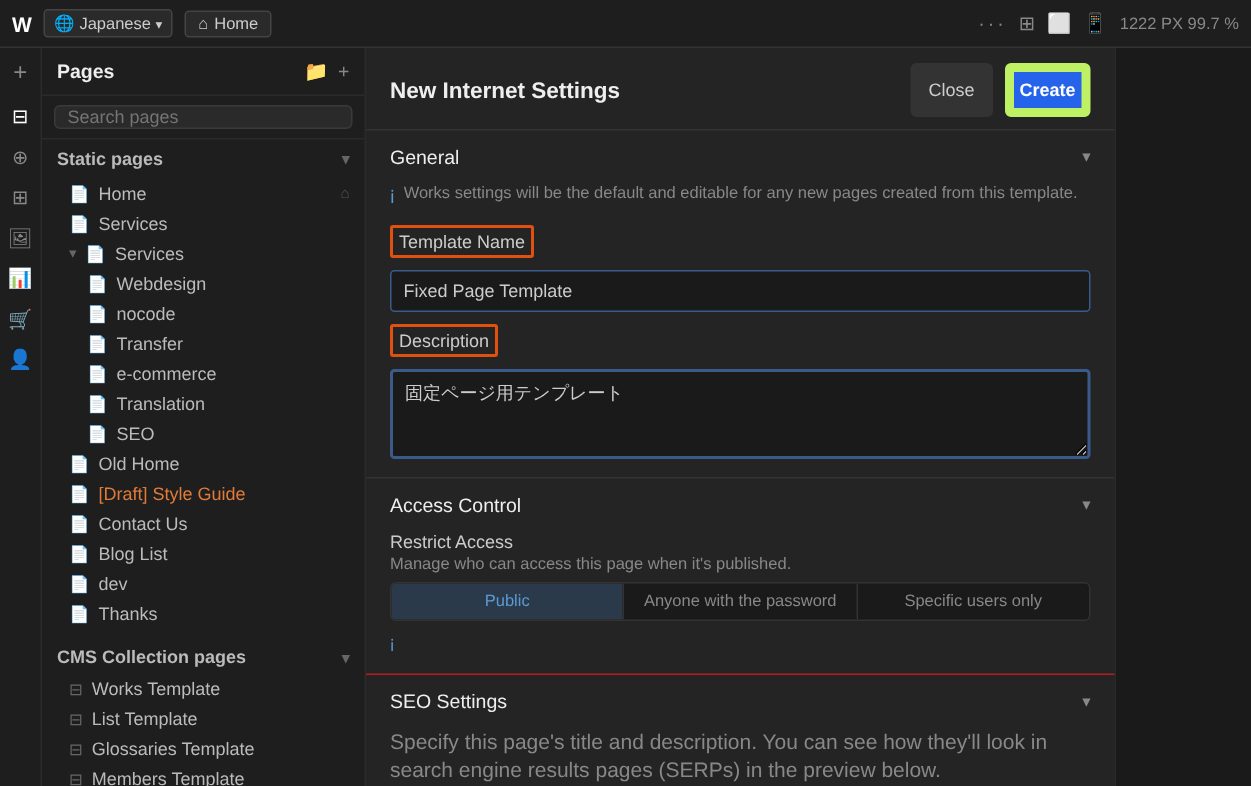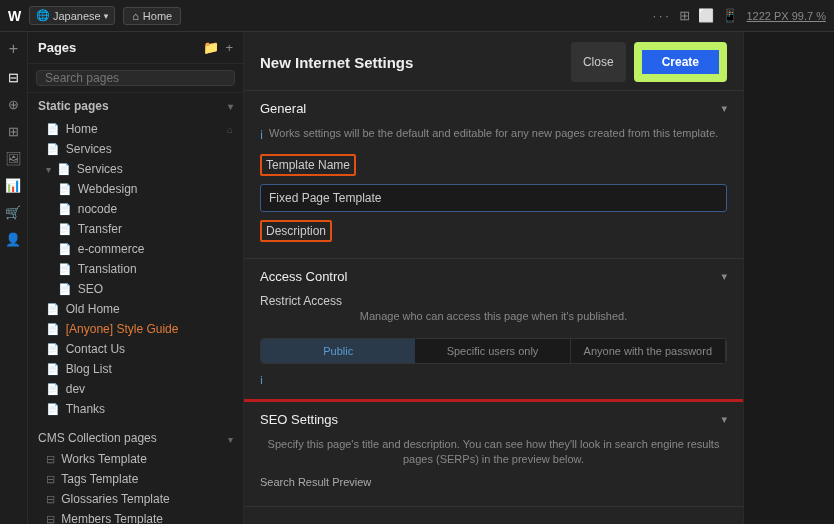--- a/index.html
+++ b/index.html
@@ -22,21 +22,21 @@
   </div>
   <div style="display:flex;align-items:center;gap:4px;background:#2a2a2a;border:1px solid #444;border-radius:3px;padding:2px 8px;color:#ccc;font-size:11px;cursor:pointer;">
     <span>⌂</span>
     <span>Home</span>
   </div>
   <div style="flex:1;"></div>
   <span style="color:#888;letter-spacing:2px;font-size:13px;cursor:pointer;">···</span>
   <span style="color:#888;font-size:13px;cursor:pointer;">⊞</span>
   <span style="color:#888;font-size:13px;cursor:pointer;">⬜</span>
   <span style="color:#888;font-size:13px;cursor:pointer;">📱</span>
-  <span style="color:#888;font-size:11px;text-decoration:underline;">1222 PX  99.7 %</span>
+  <span style="color:#888;font-size:11px;">1222 PX  99.7 %</span>
 </div>
 
 <div style="display:flex;height:524px;margin-top:32px;overflow:hidden;">
 
   <div style="width:28px;background:#1e1e1e;border-right:1px solid #2a2a2a;display:flex;flex-direction:column;align-items:center;padding:8px 0;gap:12px;flex-shrink:0;">
     <span style="color:#888;font-size:16px;cursor:pointer;">+</span>
     <span style="color:#fff;font-size:13px;cursor:pointer;">⊟</span>
     <span style="color:#888;font-size:13px;cursor:pointer;">⊕</span>
     <span style="color:#888;font-size:13px;cursor:pointer;">⊞</span>
     <span style="color:#888;font-size:13px;cursor:pointer;">🖼</span>
@@ -104,119 +104,120 @@
       <div style="display:flex;align-items:center;padding:3px 10px 3px 30px;color:#bbb;cursor:pointer;font-size:12px;gap:6px;">
         <span style="color:#666;font-size:11px;">📄</span>
         <span>SEO</span>
       </div>
       <div style="display:flex;align-items:center;padding:3px 10px 3px 18px;color:#bbb;cursor:pointer;font-size:12px;gap:6px;">
         <span style="color:#666;font-size:11px;">📄</span>
         <span>Old Home</span>
       </div>
       <div style="display:flex;align-items:center;padding:3px 10px 3px 18px;color:#e07b39;cursor:pointer;font-size:12px;gap:6px;">
         <span style="color:#e07b39;font-size:11px;">📄</span>
-        <span>[Anyone] Style Guide</span>
+        <span>[Draft] Style Guide</span>
       </div>
       <div style="display:flex;align-items:center;padding:3px 10px 3px 18px;color:#bbb;cursor:pointer;font-size:12px;gap:6px;">
         <span style="color:#666;font-size:11px;">📄</span>
         <span>Contact Us</span>
       </div>
       <div style="display:flex;align-items:center;padding:3px 10px 3px 18px;color:#bbb;cursor:pointer;font-size:12px;gap:6px;">
         <span style="color:#666;font-size:11px;">📄</span>
         <span>Blog List</span>
       </div>
       <div style="display:flex;align-items:center;padding:3px 10px 3px 18px;color:#bbb;cursor:pointer;font-size:12px;gap:6px;">
         <span style="color:#666;font-size:11px;">📄</span>
         <span>dev</span>
       </div>
       <div style="display:flex;align-items:center;padding:3px 10px 3px 18px;color:#bbb;cursor:pointer;font-size:12px;gap:6px;">
         <span style="color:#666;font-size:11px;">📄</span>
         <span>Thanks</span>
       </div>
 
-      <div style="display:flex;align-items:flex-end;justify-content:space-between;padding:8px 10px 4px;color:#bbb;font-size:12px;font-weight:400;margin-top:4px;cursor:pointer;">
+      <div style="display:flex;align-items:flex-end;justify-content:space-between;padding:8px 10px 4px;color:#bbb;font-size:12px;font-weight:700;margin-top:4px;cursor:pointer;">
         <span>CMS Collection pages</span>
         <span style="font-size:10px;color:#666;">▾</span>
       </div>
       <div style="display:flex;align-items:center;padding:3px 10px 3px 18px;color:#bbb;cursor:pointer;font-size:12px;gap:6px;">
         <span style="color:#666;font-size:11px;">⊟</span>
         <span>Works Template</span>
       </div>
       <div style="display:flex;align-items:center;padding:3px 10px 3px 18px;color:#bbb;cursor:pointer;font-size:12px;gap:6px;">
         <span style="color:#666;font-size:11px;">⊟</span>
-        <span>Tags Template</span>
+        <span>List Template</span>
       </div>
       <div style="display:flex;align-items:center;padding:3px 10px 3px 18px;color:#bbb;cursor:pointer;font-size:12px;gap:6px;">
         <span style="color:#666;font-size:11px;">⊟</span>
         <span>Glossaries Template</span>
       </div>
       <div style="display:flex;align-items:center;padding:3px 10px 3px 18px;color:#bbb;cursor:pointer;font-size:12px;gap:6px;">
         <span style="color:#666;font-size:11px;">⊟</span>
         <span>Members Template</span>
       </div>
 
     </div>
   </div>
 
   <div style="width:500px;background:#242424;overflow-y:auto;border-right:1px solid #2a2a2a;flex-shrink:0;">
 
     <div style="display:flex;align-items:center;justify-content:space-between;padding:10px 16px 8px;border-bottom:1px solid #333;">
       <span style="font-size:15px;font-weight:600;color:#eee;">New Internet Settings</span>
       <div style="display:flex;gap:8px;">
         <button style="background:#333;border:none;border-radius:4px;color:#ccc;padding:5px 12px;cursor:pointer;font-size:12px;">Close</button>
-        <button style="background:#2563eb;border:8px solid #bef264;border-radius:4px;color:#fff;padding:5px 20px;cursor:pointer;font-size:12px;font-weight:600;">Create</button>
+        <button style="background:#2563eb;border:6px solid #bef264;border-radius:4px;color:#fff;padding:5px 4px;cursor:pointer;font-size:12px;font-weight:600;">Create</button>
       </div>
     </div>
 
     <div style="border-bottom:1px solid #333;">
       <div style="display:flex;align-items:center;justify-content:space-between;padding:10px 16px;cursor:pointer;color:#eee;font-size:13px;font-weight:500;">
         <span>General</span>
         <span style="color:#888;font-size:11px;">▾</span>
       </div>
       <div style="padding:0 16px 12px;">
         <div style="display:flex;align-items:flex-start;gap:6px;margin-bottom:10px;font-size:11px;color:#888;line-height:1.4;">
           <span style="color:#5b9bd5;font-size:12px;margin-top:1px;">ℹ</span>
           <span>Works settings will be the default and editable for any new pages created from this template.</span>
         </div>
         <div style="margin-bottom:6px;">
           <span style="font-size:12px;color:#ccc;font-weight:500;padding:2px 4px;border:2px solid #e05010;display:inline-block;border-radius:2px;margin-bottom:4px;">Template Name</span>
           <input style="width: 100%; background: rgb(26, 26, 26); border: 1px solid rgb(58, 90, 138); border-radius: 3px; color: rgb(204, 204, 204); padding: 6px 8px; font-size: 12px; outline: none; display: block; margin-top: 4px;" value="Fixed Page Template">
         </div>
         <div style="margin-top:8px;">
           <span style="font-size:12px;color:#ccc;font-weight:500;padding:2px 4px;border:2px solid #e05010;display:inline-block;border-radius:2px;margin-bottom:4px;">Description</span>
-        </div>
-      </div>
-    </div>
-
-    <div style="border-bottom:3px solid #b91c1c;">
+          <textarea style="width: 100%; background: rgb(26, 26, 26); border: 2px solid rgb(58, 90, 138); border-radius: 3px; color: rgb(204, 204, 204); padding: 6px 8px; font-size: 12px; outline: none; height: 60px; resize: vertical; display: block; margin-top: 4px;">固定ページ用テンプレート</textarea>
+        </div>
+      </div>
+    </div>
+
+    <div style="border-bottom:1px solid #b91c1c;">
       <div style="display:flex;align-items:center;justify-content:space-between;padding:10px 16px;cursor:pointer;color:#eee;font-size:13px;font-weight:500;">
         <span>Access Control</span>
         <span style="color:#888;font-size:11px;">▾</span>
       </div>
       <div style="padding:0 16px 12px;">
         <div style="font-size:12px;color:#ccc;font-weight:500;margin-bottom:2px;">Restrict Access</div>
-        <div style="font-size:11px;color:#888;margin-bottom:16px;text-align:center;">Manage who can access this page when it's published.</div>
+        <div style="font-size:11px;color:#888;margin-bottom:6px;">Manage who can access this page when it's published.</div>
         <div style="display:flex;border:1px solid #333;border-radius:4px;overflow:hidden;margin-bottom:8px;">
           <div style="flex:1;padding:6px;text-align:center;font-size:11px;color:#5b9bd5;cursor:pointer;background:#2a3a4a;">Public</div>
+          <div style="flex:1;padding:6px;text-align:center;font-size:11px;color:#888;cursor:pointer;background:#1a1a1a;border-left:1px solid #333;border-right:1px solid #333;">Anyone with the password</div>
           <div style="flex:1;padding:6px;text-align:center;font-size:11px;color:#888;cursor:pointer;background:#1a1a1a;">Specific users only</div>
-          <div style="flex:1;padding:6px;text-align:center;font-size:11px;color:#888;cursor:pointer;background:#1a1a1a;border-left:1px solid #333;border-right:1px solid #333;">Anyone with the password</div>
         </div>
         <div style="display:flex;align-items:center;gap:6px;font-size:11px;color:#888;">
           <span style="color:#5b9bd5;">ℹ</span>
         </div>
       </div>
     </div>
 
     <div style="border-bottom:1px solid #333;">
       <div style="display:flex;align-items:center;justify-content:space-between;padding:10px 16px;cursor:pointer;color:#eee;font-size:13px;font-weight:500;">
         <span>SEO Settings</span>
         <span style="color:#888;font-size:11px;">▾</span>
       </div>
       <div style="padding:0 16px 12px;">
-        <div style="font-size:11px;color:#888;margin-bottom:8px;line-height:1.4;text-align:center;">Specify this page's title and description. You can see how they'll look in search engine results pages (SERPs) in the preview below.</div>
+        <div style="font-size:14px;color:#888;margin-bottom:8px;line-height:1.4;">Specify this page's title and description. You can see how they'll look in search engine results pages (SERPs) in the preview below.</div>
         <div style="font-size:11px;color:#aaa;margin-bottom:6px;font-weight:500;">Search Result Preview</div>
 
       </div>
     </div>
   </div>
 
   <div style="flex:1;background:#333;position:relative;overflow:hidden;">
     <div style="width:100%;height:100%;background:linear-gradient(135deg, #1a1a2e 0%, #16213e 20%, #8B1a1a 45%, #c0392b 60%, #e74c3c 72%, #e8806a 80%, #f5a97a 87%, #2c3e50 100%);opacity:0.85;"></div>
   </div>
 

